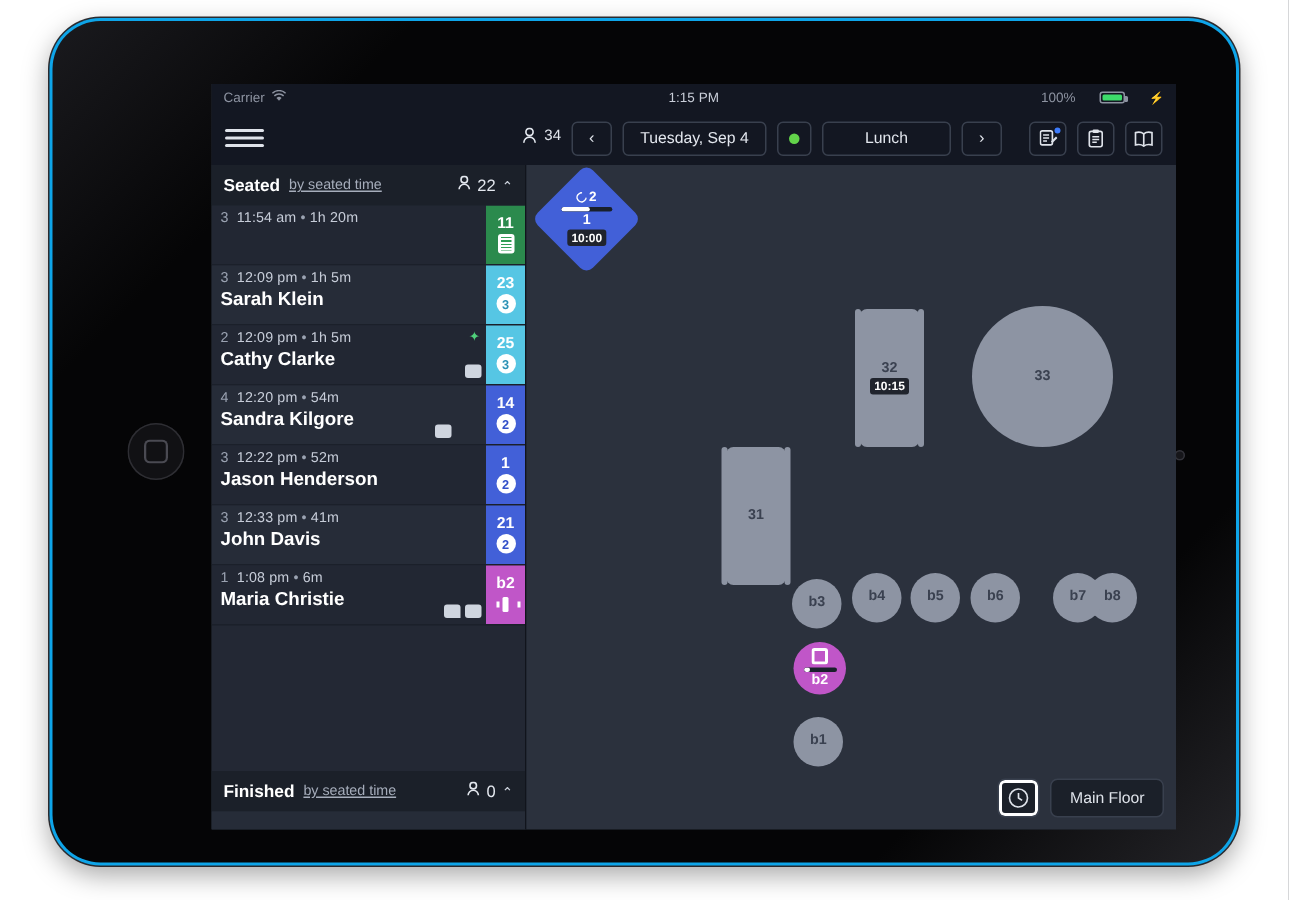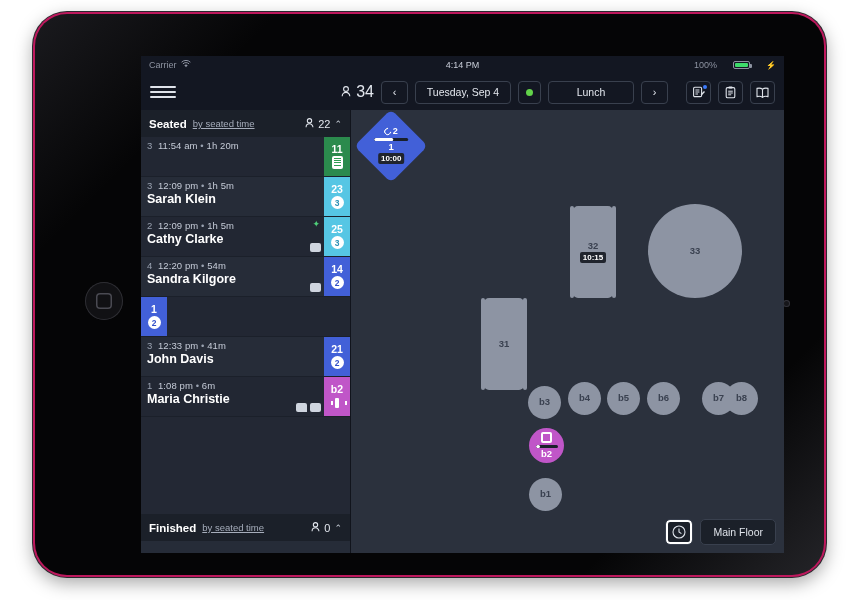--- a/index.html
+++ b/index.html
@@ -8,21 +8,21 @@
     background: #ffffff;
     font-family: "Liberation Sans", sans-serif;
     overflow: hidden;
   }
   #stage { position: relative; width: 859px; height: 600px; background:#fff; }
 
   
   .tablet {
     position: absolute; left: 33px; top: 12px;
     width: 793px; height: 565px;
-    background: #be185d;
+    background: #0ea5e9;
     border-radius: 34px;
     box-shadow: 0 0 0 1px #2a2a2e, 0 6px 18px rgba(0,0,0,.35);
     padding-left: 36px;
   }
   .tablet:before{
     content:""; position:absolute; inset:2px; border-radius:32px;
     background: linear-gradient(135deg,#1a1a1e 0%, #050506 18%, #050506 82%, #242428 100%);
   }
   .home-btn{
     position:absolute; left:52px; top:270px; width:38px; height:38px;
@@ -54,21 +54,21 @@
   .batt:after{content:"";position:absolute;right:-3px;top:2px;width:2px;height:4px;background:#8d93a1;border-radius:0 1px 1px 0;}
   .batt i{position:absolute;left:1px;top:1px;bottom:1px;width:13px;background:#3ddc6b;display:block;border-radius:1px;}
 
   
   .topnav{
     height:36px; background:#131722; display:flex; align-items:center;
     padding:0 9px; gap:7px; position:relative;
   }
   .hamburger{width:26px;height:22px;display:flex;flex-direction:column;justify-content:center;gap:3px;cursor:pointer;}
   .hamburger span{display:block;height:2px;background:#dfe3ea;border-radius:1px;}
-  .cover-count{display:flex;gap:5px;color:#e3e7ee;font-size:16px;margin-left:auto;}
+  .cover-count{display:flex;gap:5px;color:#e3e7ee;font-size:10px;margin-left:auto;}
   .navbtn{
     height:23px; min-width:27px; border:1px solid #39404e; border-radius:4px;
     display:flex;align-items:center;justify-content:center; color:#e3e7ee;
     font-size:11px; background:transparent; padding:0 8px; cursor:pointer;
   }
   .navbtn.date{ width:96px; font-size:10.5px;}
   .navbtn.shift{ width:86px; font-size:10.5px;}
   .dotbtn{width:23px;height:23px;border:1px solid #39404e;border-radius:4px;display:flex;align-items:center;justify-content:center;}
   .greendot{width:7px;height:7px;border-radius:50%;background:#62d34a;}
   .iconbtn{width:25px;height:23px;border:1px solid #39404e;border-radius:4px;display:flex;align-items:center;justify-content:center;position:relative;}
@@ -107,21 +107,21 @@
     font-size:8.5px;font-weight:bold;display:flex;align-items:center;justify-content:center;
   }
   .chip .ricon{width:11px;height:13px;border-radius:2px;background:#fff;position:relative;}
   .chip .ricon:after{
     content:"";position:absolute;left:2px;top:2px;right:2px;bottom:2px;
     background:repeating-linear-gradient(to bottom,#2f9e54 0,#2f9e54 1px,#fff 1px,#fff 2.2px);
   }
   .chip.green{background:#2b8a4d;}
   .chip.cyan{background:#56c6e4;}
   .chip.cyan .badge{color:#2a91b5;}
-  .chip.blue{background:#4260d8;}
+  .chip.blue{background:#4260d8;margin-left:20px;}
   .chip.blue .badge{color:#3350c9;}
   .chip.purple{background:#c056c8;}
   .pulse{width:12px;height:12px;position:relative;}
   .pulse:before{content:"";position:absolute;left:4px;top:1px;width:4px;height:10px;background:#fff;border-radius:1px;}
   .pulse:after{content:"";position:absolute;left:0;top:4px;width:12px;height:4px;
      border-left:2px solid #fff;border-right:2px solid #fff;}
 
   
   .floor{flex:1;background:#2b313d;position:relative;}
   .tbl{position:absolute;display:flex;flex-direction:column;align-items:center;justify-content:center;color:#3a4150;}
@@ -168,21 +168,21 @@
         <div class="sb-left">
           <span>Carrier</span>
           <span>
             <svg width="10" height="8" viewBox="0 0 10 8">
                 <path d="M5 7.2 L3.3 5.3 a2.4 2.4 0 0 1 3.4 0 Z" fill="#8d93a1"></path>
                 <path d="M1.9 3.9 a4.4 4.4 0 0 1 6.2 0" stroke="#8d93a1" stroke-width="1" fill="none"></path>
                 <path d="M0.6 2.2 a6.3 6.3 0 0 1 8.8 0" stroke="#8d93a1" stroke-width="1" fill="none"></path>
               </svg>
           </span>
         </div>
-        <div class="sb-center">4:14 PM</div>
+        <div class="sb-center">1:15 PM</div>
         <div class="sb-right">
           <span>100%</span>
           <span class="batt">
               <i></i>
             </span>
           <span style="color:#8d93a1;font-size:8px">⚡</span>
         </div>
       </div>
 
       <div class="topnav">
@@ -290,20 +290,24 @@
                   <div class="rowicons">
                     <span class="ric"></span>
                   </div>
                 </div>
                 <div class="chip blue">
                   <div class="tnum">14</div>
                   <div class="badge">2</div>
                 </div>
               </div>
               <div class="row alt">
+                <div class="info">
+                  <div class="meta"><span>3</span>&nbsp; <b>12:22 pm</b> • <b>52m</b></div>
+                  <div class="nm">Jason Henderson</div>
+                </div>
                 <div class="chip blue">
                   <div class="tnum">1</div>
                   <div class="badge">2</div>
                 </div>
               </div>
               <div class="row">
                 <div class="info">
                   <div class="meta"><span>3</span>&nbsp; <b>12:33 pm</b> • <b>41m</b></div>
                   <div class="nm">John Davis</div>
                 </div>

